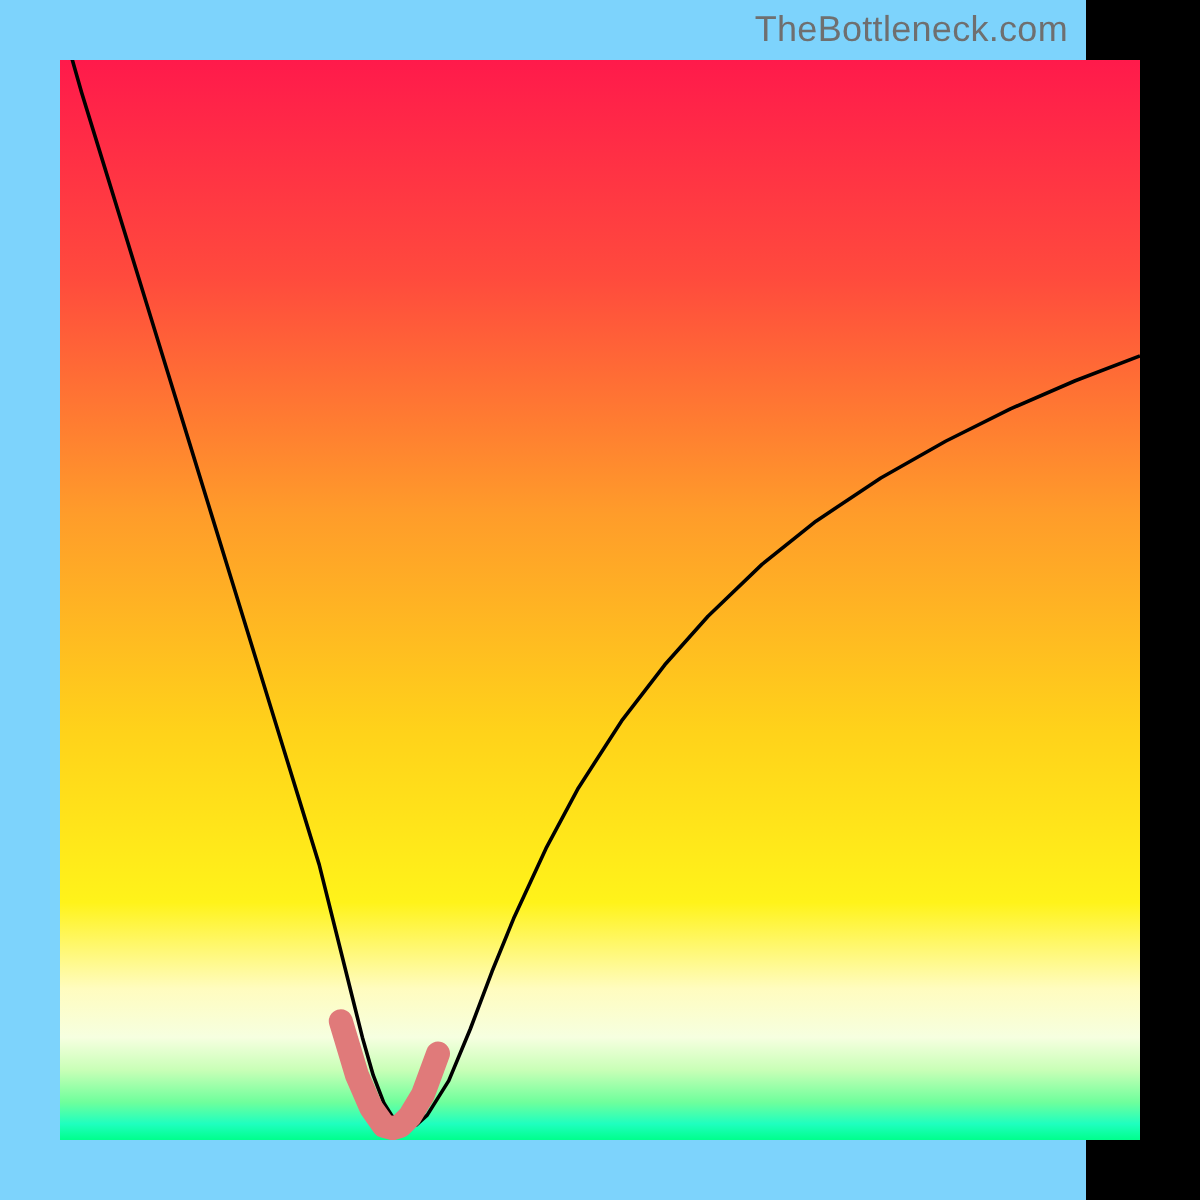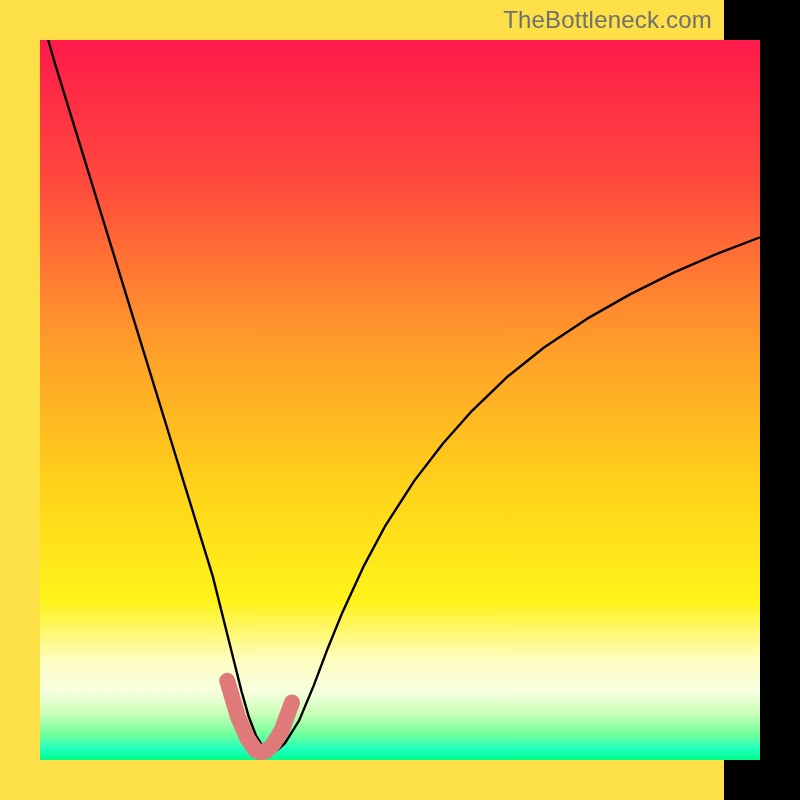--- a/index.html
+++ b/index.html
@@ -10,21 +10,21 @@
     background: #000;
     overflow: hidden;
     font-family: Arial, Helvetica, sans-serif;
   }
   .frame {
     position: absolute;
     left: 0;
     top: 0;
     width: 724px;
     height: 800px;
-    background: #fde047;
+    background: #7dd3fc;
   }
   .plot {
     position: absolute;
     left: 40px;
     top: 40px;
     width: 720px;
     height: 720px;
     
   }
   .watermark {

